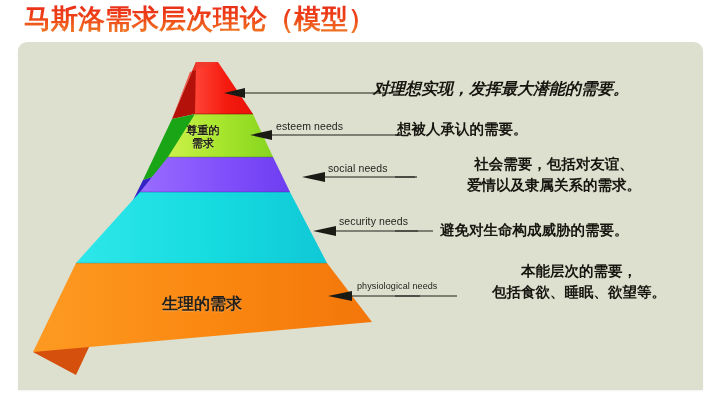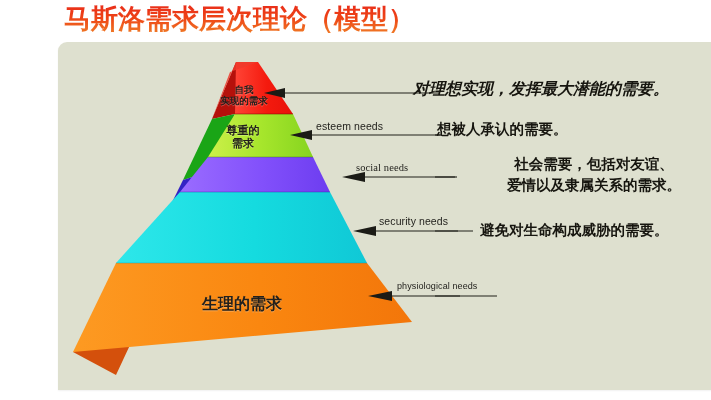--- a/index.html
+++ b/index.html
@@ -1,21 +1,21 @@
 <!DOCTYPE html>
 <html><head>
 <meta charset="utf-8">
 <style>
   html,body{margin:0;padding:0;}
   body{
     width:711px;height:400px;background:#ffffff;overflow:hidden;
     font-family:"Liberation Sans","DejaVu Sans",sans-serif;
     position:relative;
   }
-  #root{position:absolute;left:0;top:0;width:660px;height:400px;margin-left:40px;}
+  #root{position:absolute;left:0;top:0;width:660px;height:400px;}
 
   
   .title{
     position:absolute;left:24px;top:2px;width:400px;height:36px;
     font-size:27px;font-weight:bold;letter-spacing:0px;
     line-height:34px;
     background:linear-gradient(180deg,#e8281a 0%,#ee4416 45%,#f08a2a 100%);
     -webkit-background-clip:text;background-clip:text;
     color:transparent;-webkit-text-fill-color:transparent;
     white-space:nowrap;
@@ -44,21 +44,21 @@
   .tl-security{left:122px;top:222px;width:160px;font-size:16px;}
   .tl-physio{left:112px;top:295px;width:180px;font-size:16px;}
 
   
   .callout{
     position:absolute;font-size:10.5px;color:#1f1e1a;
     white-space:nowrap;letter-spacing:0.1px;
   }
   .c-self{left:249px;top:78px;}
   .c-esteem{left:276px;top:120px;}
-  .c-social{left:316px;top:162px;font-family:Liberation Serif, serif;}
+  .c-social{left:328px;top:162px;}
   .c-security{left:339px;top:215px;}
   .c-physio{left:357px;top:281px;font-size:9px;}
 
   
   .desc{
     position:absolute;color:#16150f;font-weight:bold;
     line-height:1.42;white-space:pre-line;
   }
   .d-self{left:373px;top:78px;font-size:16px;font-style:italic;}
   .d-esteem{left:397px;top:119px;font-size:14.5px;}
@@ -148,30 +148,30 @@
   <svg class="pyramid" style="left:395px;width:316px;" viewBox="0 0 316 400">
     <g stroke="#20201a" stroke-width="1.1">
       <line x1="0" y1="93" x2="-0.5" y2="93"></line>
       <line x1="0" y1="135" x2="6" y2="135"></line>
       <line x1="0" y1="177" x2="22" y2="177"></line>
       <line x1="0" y1="231" x2="38" y2="231"></line>
       <line x1="0" y1="296" x2="62" y2="296"></line>
     </g>
   </svg>
 
-  <div class="tierlabel tl-self" style="white-space:pre-line;">自我
-实现的需求</div>
   <div class="tierlabel tl-esteem" style="white-space:pre-line;">尊重的
 需求</div>
   <div class="tierlabel tl-physio">生理的需求</div>
 
   <div class="callout c-esteem">esteem needs</div>
   <div class="callout c-social">social needs</div>
   <div class="callout c-security">security needs</div>
   <div class="callout c-physio">physiological needs</div>
 
   <div class="desc d-self">对理想实现，发挥最大潜能的需要。</div>
   <div class="desc d-esteem">想被人承认的需要。</div>
   <div class="desc d-social">社会需要，包括对友谊、
 爱情以及隶属关系的需求。</div>
   <div class="desc d-security">避免对生命构成威胁的需要。</div>
+  <div class="desc d-physio">本能层次的需要，
+包括食欲、睡眠、欲望等。</div>
 
 </div>
 
 </body></html>

